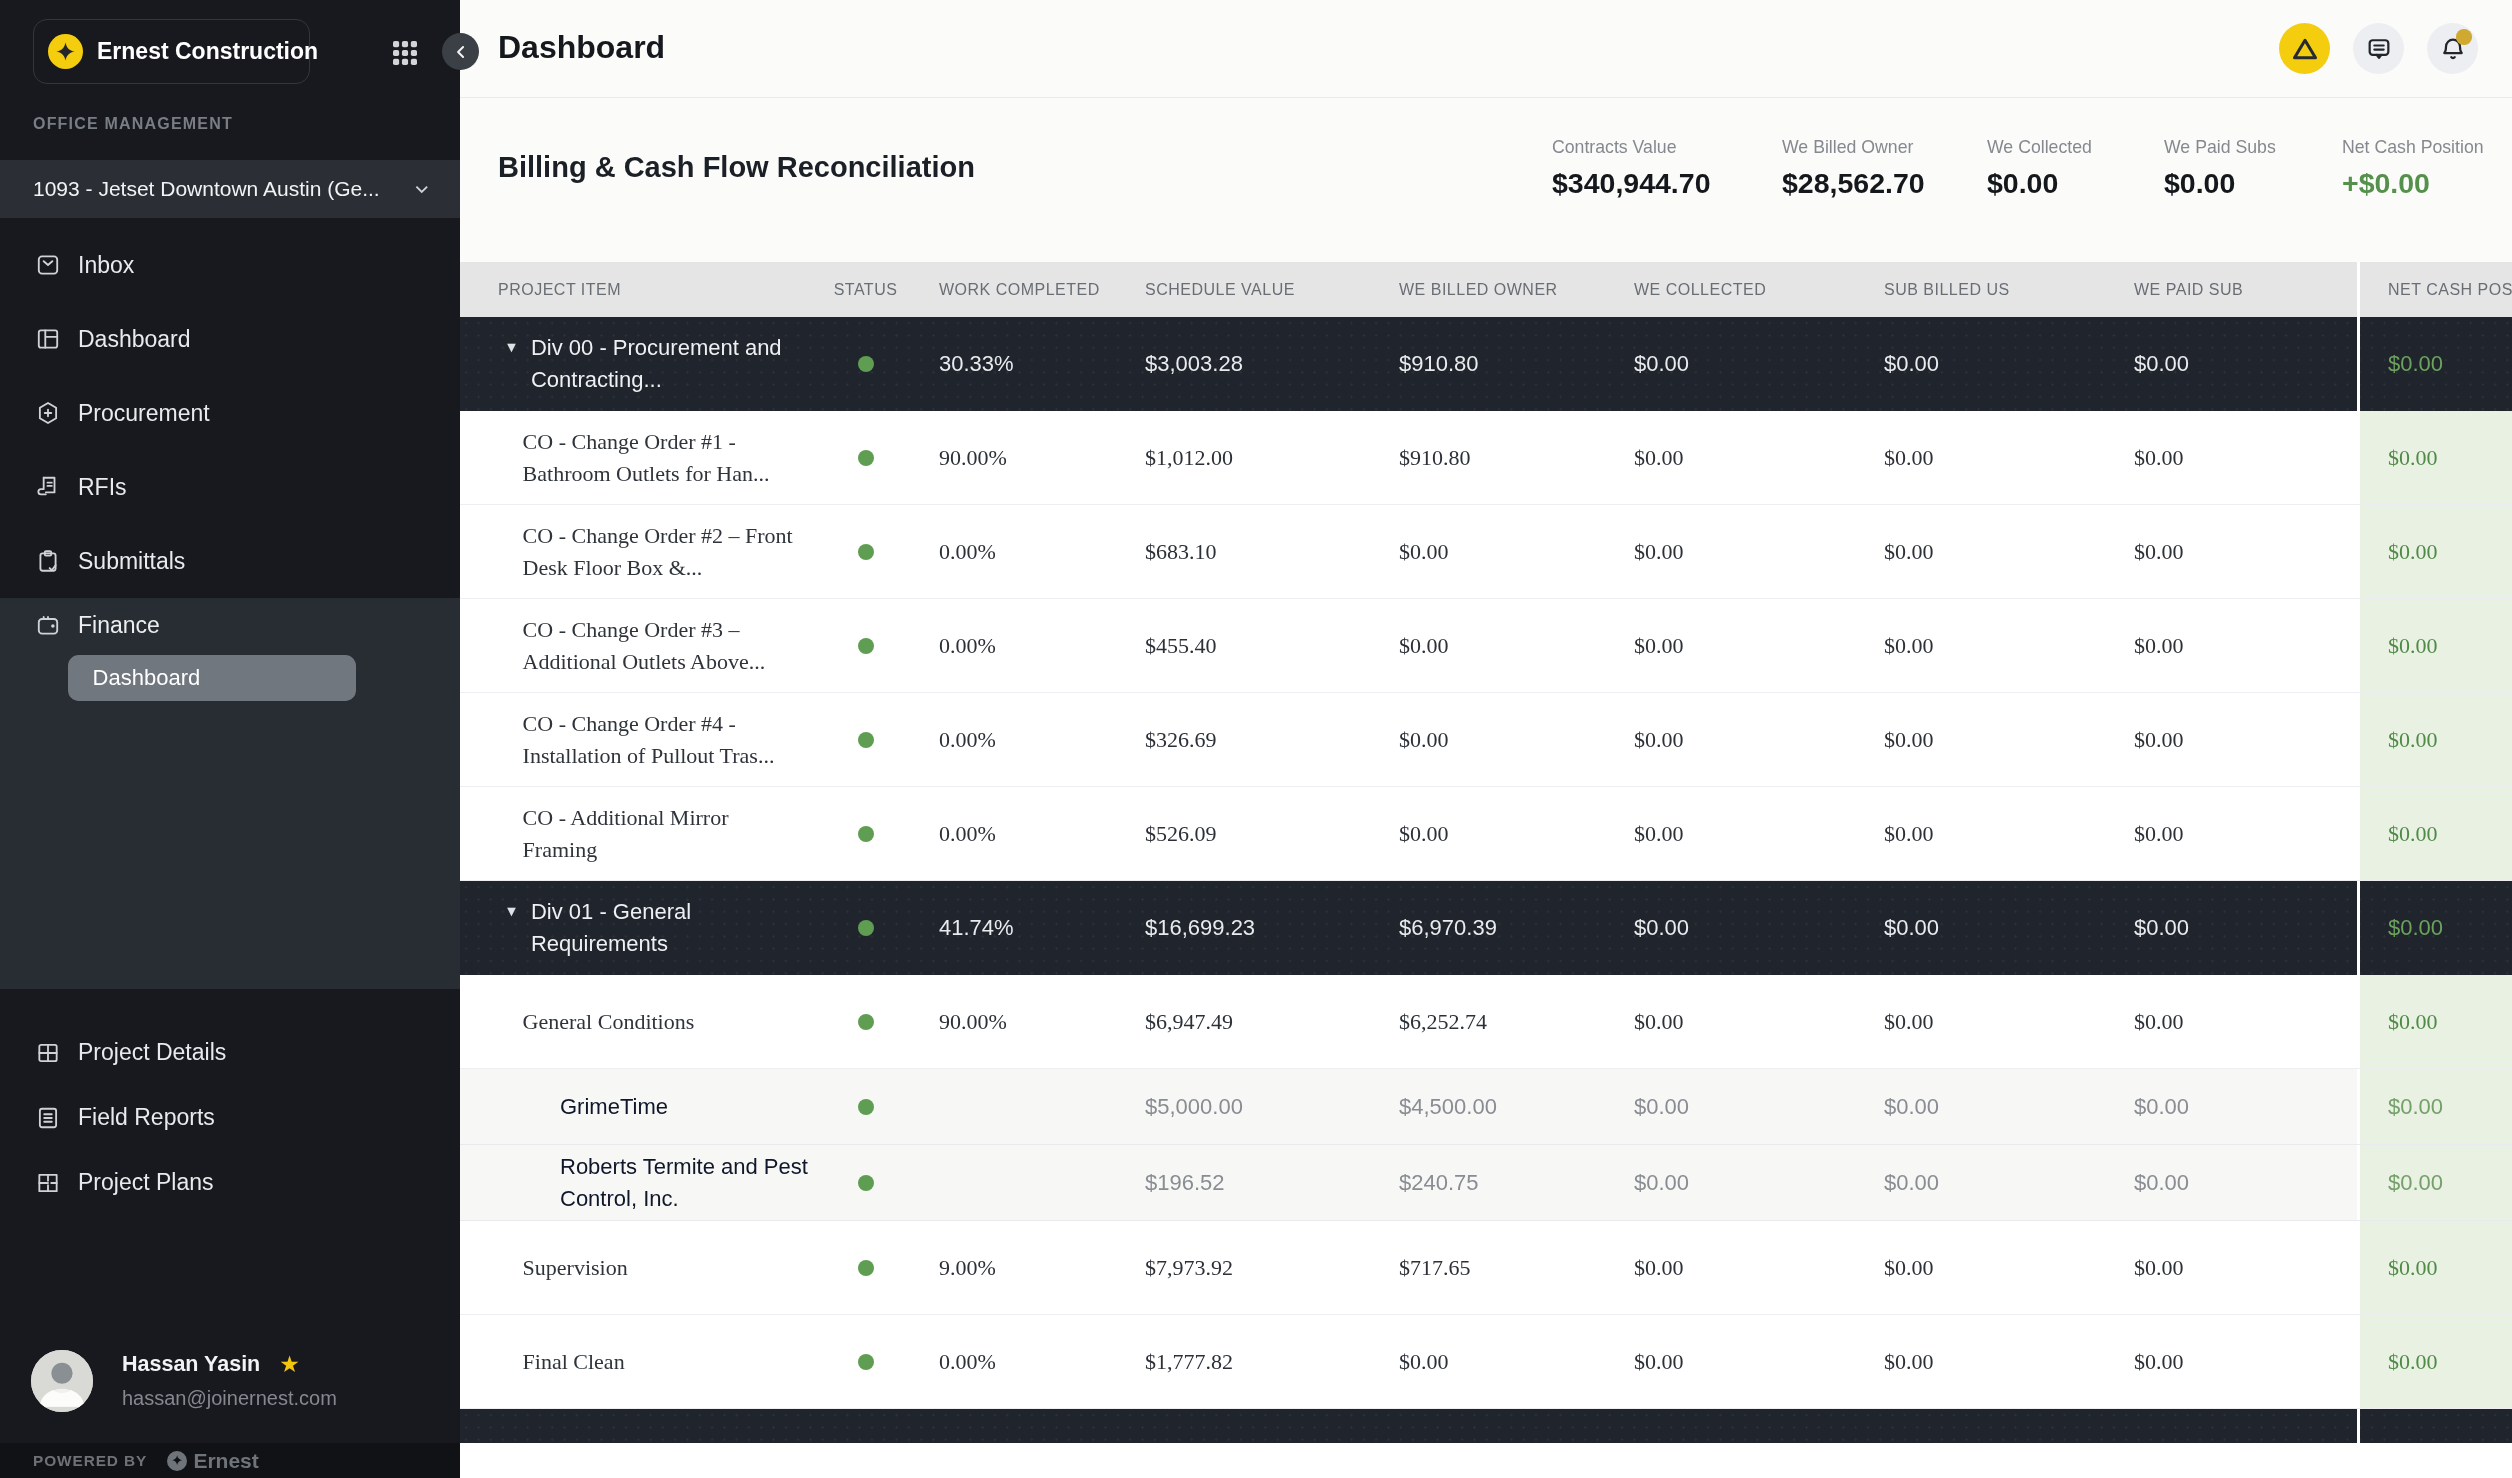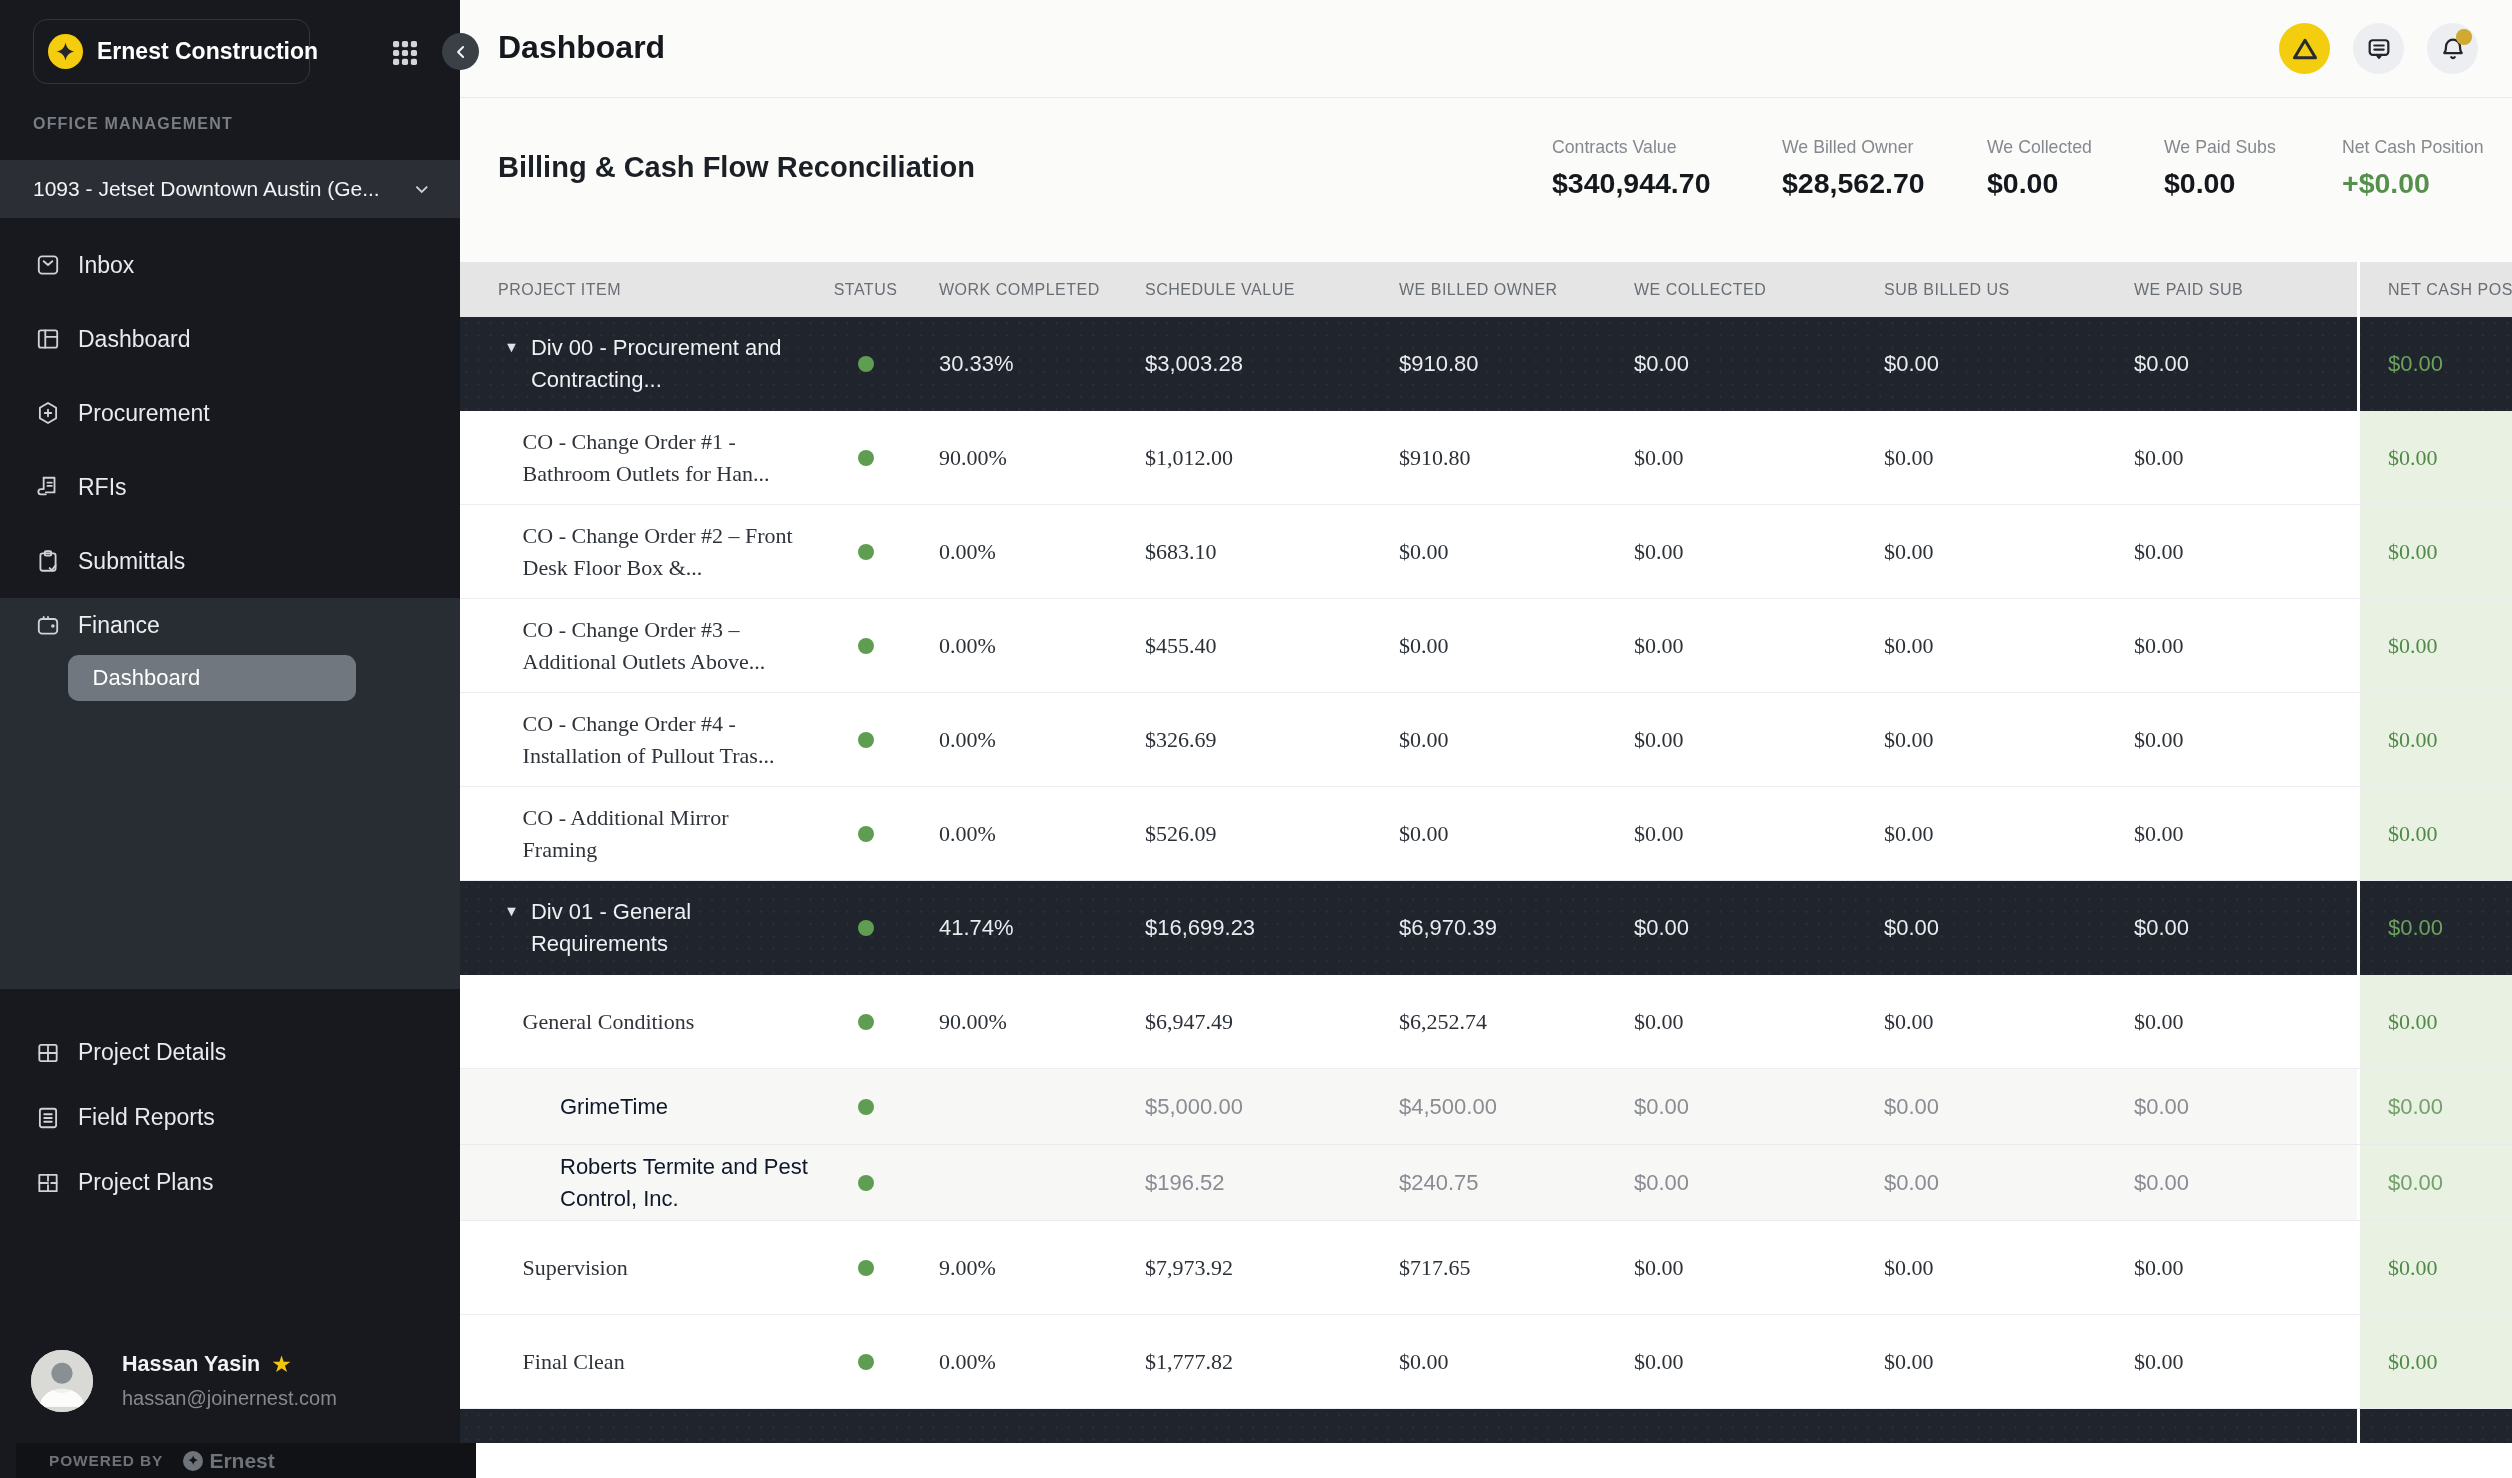--- a/index.html
+++ b/index.html
@@ -30,24 +30,24 @@
   .finance-head .lbl{font-size:23px;color:#eceef0;}
   .sub-pill{position:absolute;left:68px;top:57px;width:288px;height:46px;border-radius:10.8px;background:#71777f;
     display:flex;align-items:center;padding-left:24.6px;font-size:22px;color:#fff;cursor:pointer;}
   .sub-list{position:absolute;left:0;top:108px;width:460px;}
   .sub-item{height:55px;display:flex;align-items:center;padding-left:92px;font-size:22px;color:#dfe2e6;cursor:pointer;}
   .nav-bottom{top:1020px;}
   .nav-bottom .nav-item{height:65px;}
   .user-row{position:absolute;left:31px;top:1350px;width:415px;height:69px;display:flex;cursor:pointer;}
   .avatar{width:62px;height:62px;border-radius:50%;background:#dddddb;overflow:hidden;flex:0 0 auto;}
   .user-meta{margin-left:29px;padding-top:1.5px;}
-  .user-name{font-size:21.5px;font-weight:700;color:#f2f3f5;display:flex;align-items:center;gap:11px;}
+  .user-name{font-size:21.5px;font-weight:700;color:#f2f3f5;display:flex;align-items:center;gap:19px;}
   .user-star{color:#f2c50f;font-size:23px;line-height:1;}
   .user-email{font-size:20px;color:#85898f;margin-top:10.8px;}
-  .side-footer{position:absolute;left:16px;top:1443px;width:460px;height:35px;background:#101216;
+  .side-footer{position:absolute;left:0;top:1443px;width:460px;height:35px;background:#101216;
     display:flex;align-items:center;padding-left:33px;}
   .powered{font-size:15.4px;font-weight:600;letter-spacing:0.9px;color:#6e7278;}
   .footer-brand{display:flex;align-items:center;margin-left:20px;gap:6.2px;}
   .footer-brand .fb-circle{width:20px;height:20px;border-radius:50%;background:#6f747a;display:flex;align-items:center;justify-content:center;}
   .footer-brand .fb-name{font-size:21px;font-weight:700;color:#6f747a;}
 
   
   .main{position:absolute;left:460px;top:0;width:2052px;height:1478px;background:#fbfbf9;}
   .topbar{position:absolute;left:0;top:0;width:2052px;height:98px;background:#fbfbf9;border-bottom:1.5px solid #e9e9ef;}
   .page-title{position:absolute;left:38px;top:29px;font-size:32px;font-weight:600;color:#15191e;}

